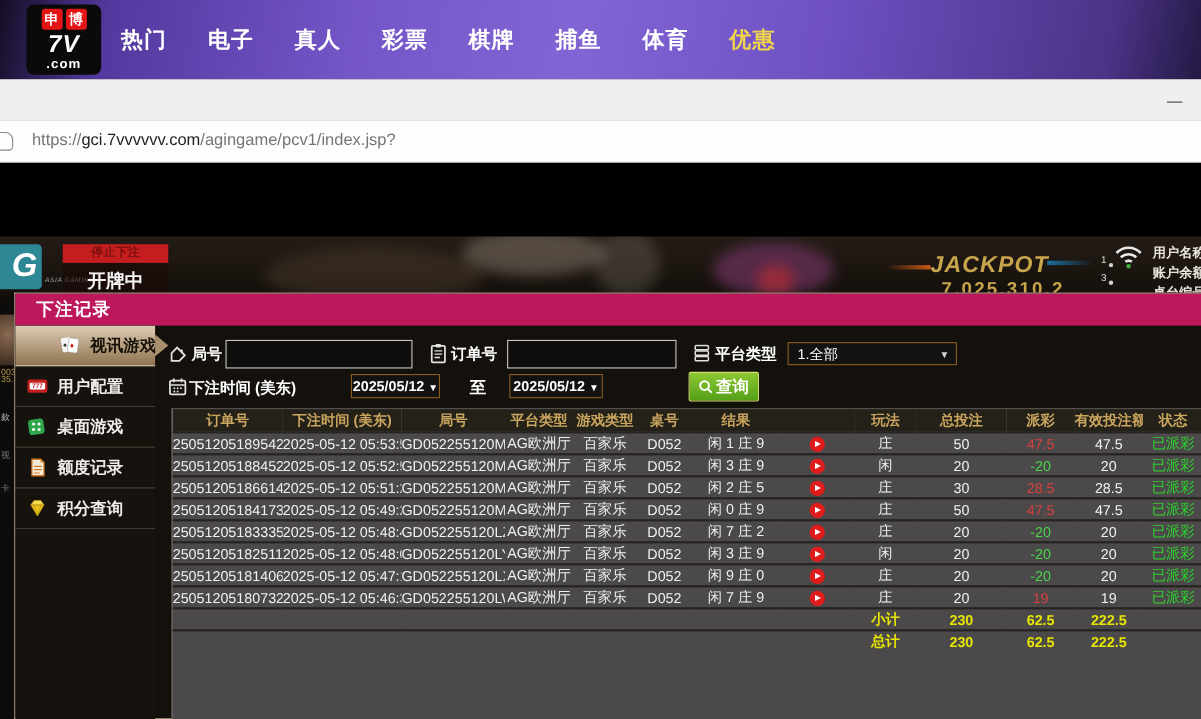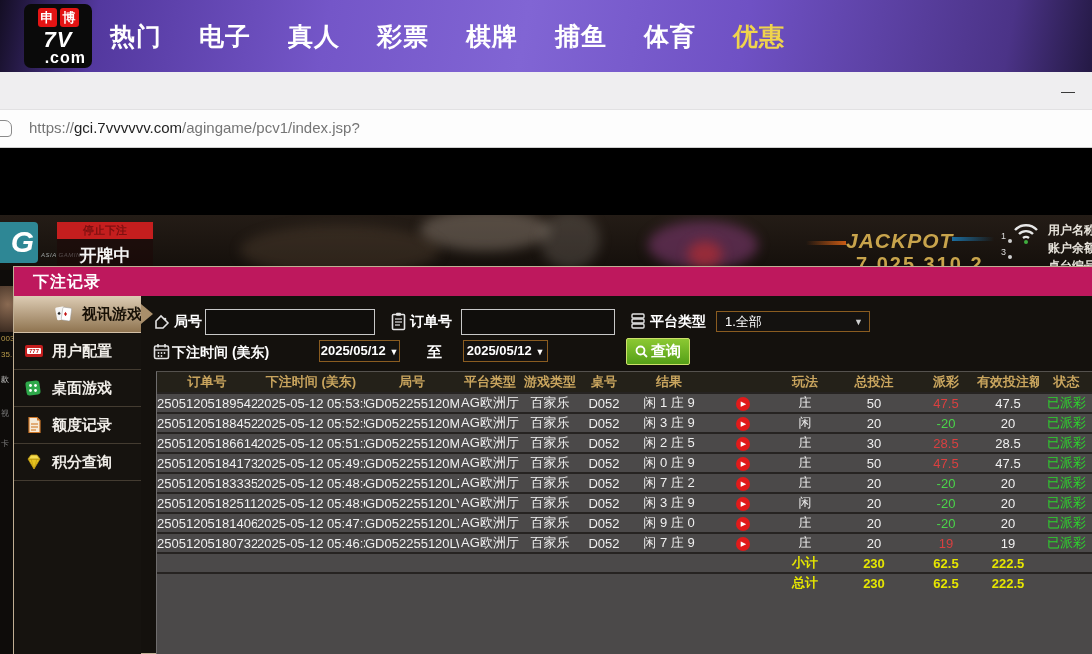--- a/index.html
+++ b/index.html
@@ -4,27 +4,27 @@
 <style>
   * { margin:0; padding:0; box-sizing:border-box; }
   html,body { background:#000; }
   body { font-family:"Liberation Sans","DejaVu Sans",sans-serif; }
   #screen { position:relative; width:1092px; height:654px; overflow:hidden; background:#000; }
 
   
   .navbar { position:absolute; left:0; top:0; width:1092px; height:72px;
     background:linear-gradient(100deg,#140e24 0%,#53389e 9%,#7456c8 30%,#8165d4 48%,#6f51c4 68%,#4b3387 92%,#241944 100%); }
   .nav-items { position:absolute; left:110px; top:0; height:72px; display:flex; align-items:center; gap:37px; }
-  .nav-item { color:#fff; font-size:25px; font-weight:bold; letter-spacing:1px; cursor:pointer; white-space:nowrap; }
+  .nav-item { color:#fff; font-size:20px; font-weight:bold; letter-spacing:1px; cursor:pointer; white-space:nowrap; }
   .nav-item.hl { color:#f0d44c; }
   .logo { position:absolute; left:24px; top:4px; width:68px; height:64px; background:#0a0a0a; border-radius:7px; padding:4px 6px; }
   .logo-badges { display:flex; gap:3px; justify-content:center; }
   .logo-badge { width:19px; height:19px; background:#e31414; border-radius:3px; color:#fff; font-size:13px; font-weight:bold; display:flex; align-items:center; justify-content:center; }
   .logo-main { color:#fff; font-size:22px; font-weight:bold; font-style:italic; text-align:center; line-height:26px; letter-spacing:1px; }
-  .logo-suffix { color:#fff; font-size:16px; font-weight:bold; text-align:right; line-height:10px; letter-spacing:1px; }
+  .logo-suffix { color:#fff; font-size:12px; font-weight:bold; text-align:center; line-height:10px; letter-spacing:1px; }
 
   
   .titlebar { position:absolute; left:0; top:72px; width:1092px; height:38px; background:#efeef0; border-bottom:1px solid #e2e1e3; }
   .titlebar-text { position:absolute; left:2px; top:10px; font-size:15px; color:#5c5c5c; white-space:nowrap; }
   .min-btn { position:absolute; left:1048px; top:0; width:40px; height:38px; color:#3a3a3a; font-size:14px; display:flex; align-items:center; justify-content:center; cursor:pointer; }
 
   
   .urlbar { position:absolute; left:0; top:110px; width:1092px; height:38px; background:#fdfdfd; border-bottom:1px solid #cfcfcf; }
   .url-icon { position:absolute; left:-6px; top:10px; width:18px; height:17px; border:1.6px solid #8a8a8a; border-radius:4px 7px 4px 4px; }
   .url-text { position:absolute; left:29px; top:9px; font-size:15px; white-space:nowrap; }
@@ -43,35 +43,35 @@
   .b5 { left:240px; top:10px; width:200px; height:50px; background:rgba(120,95,70,.25); }
   .ag-logo { position:absolute; left:-10px; top:7px; width:48px; height:41px; background:#2e8795; border-radius:4px;
     color:#fff; font-size:30px; font-weight:bold; font-style:italic; text-align:right; padding-right:4px; line-height:40px; }
   .ag-sub { position:absolute; left:41px; top:37px; font-size:6px; color:#9aa0a0; font-style:italic; letter-spacing:.5px; }
   .stopbox { position:absolute; left:57px; top:7px; width:96px; height:54px; background:rgba(30,8,8,.55); }
   .stopbox-head { height:17px; background:#c41e1e; color:#7d1010; font-size:11px; font-weight:bold; text-align:center; line-height:17px; }
   .stopbox-body { color:#f5f5f5; font-size:17px; font-weight:bold; text-align:center; line-height:34px; }
   .jackpot { position:absolute; left:846px; top:14px; color:#c8a44c; font-size:21px; font-weight:bold; font-style:italic; letter-spacing:1px; }
   .jp-line-l { position:absolute; left:806px; top:26px; width:40px; height:4px; background:linear-gradient(90deg,rgba(200,90,20,0),#c85a14); }
   .jp-line-r { position:absolute; left:952px; top:22px; width:42px; height:4px; background:linear-gradient(90deg,#1b6ea0,rgba(27,110,160,0)); }
-  .jp-num { position:absolute; left:856px; top:38px; color:#c8a44c; font-size:20px; font-weight:bold; letter-spacing:2px; }
+  .jp-num { position:absolute; left:856px; top:38px; color:#c8a44c; font-size:17px; font-weight:bold; letter-spacing:2px; }
   .wifi { position:absolute; left:1012px; top:6px; }
   .side-num { position:absolute; color:#ddd; font-size:9px; }
   .sn1 { left:1001px; top:16px; } .sn2 { left:1001px; top:32px; }
   .sdot { position:absolute; width:4px; height:4px; border-radius:50%; background:#cfcfcf; }
   .sd1 { left:1008px; top:24px; } .sd2 { left:1008px; top:40px; }
   .side-label { position:absolute; left:1048px; color:#e8e4dc; font-size:12px; font-weight:bold; white-space:nowrap; }
   .sl0 { top:7px; } .sl1 { top:25px; } .sl2 { top:43px; }
 
   
   .leftstrip { position:absolute; left:0; top:270px; width:13px; height:384px; background:#0e0c0a; overflow:hidden; }
   .face { position:absolute; left:0; top:16px; width:13px; height:46px; background:radial-gradient(circle at 60% 40%,#8a6a52,#3a2a20); }
   .frag { position:absolute; left:1px; font-size:8px; white-space:nowrap; }
   .fg { color:#b89a4a; } .fw { color:#cccccc; } .fgr { color:#777; }
-  .f0 { top:64px; } .f1 { top:80px; } .f2 { top:104px; } .f3 { top:138px; } .f4 { top:168px; }
+  .f0 { top:64px; } .f1 { top:70px; } .f2 { top:104px; } .f3 { top:138px; } .f4 { top:168px; }
 
   
   .modal { position:absolute; left:13px; top:266px; width:1079px; height:388px; background:#14110d; border:1px solid #bfae93; border-right:none; }
   .modal-title { height:29px; background:#be185d; color:#fff; font-size:16px; font-weight:bold; line-height:29px; padding-left:19px; letter-spacing:1px; }
 
   
   .sidebar { position:absolute; left:0; top:29px; width:127px; height:358px; background:#16130f; }
   .side-item { position:relative; height:37px; display:flex; align-items:center; gap:8px; padding-left:10px; cursor:pointer;
     border-bottom:1px solid rgba(190,170,140,.28); color:#f0ede8; font-size:15px; font-weight:bold; white-space:nowrap; }
   .side-item.sel { background:linear-gradient(180deg,#ddccb4,#8f7450); color:#171006;padding-left:40px; }

